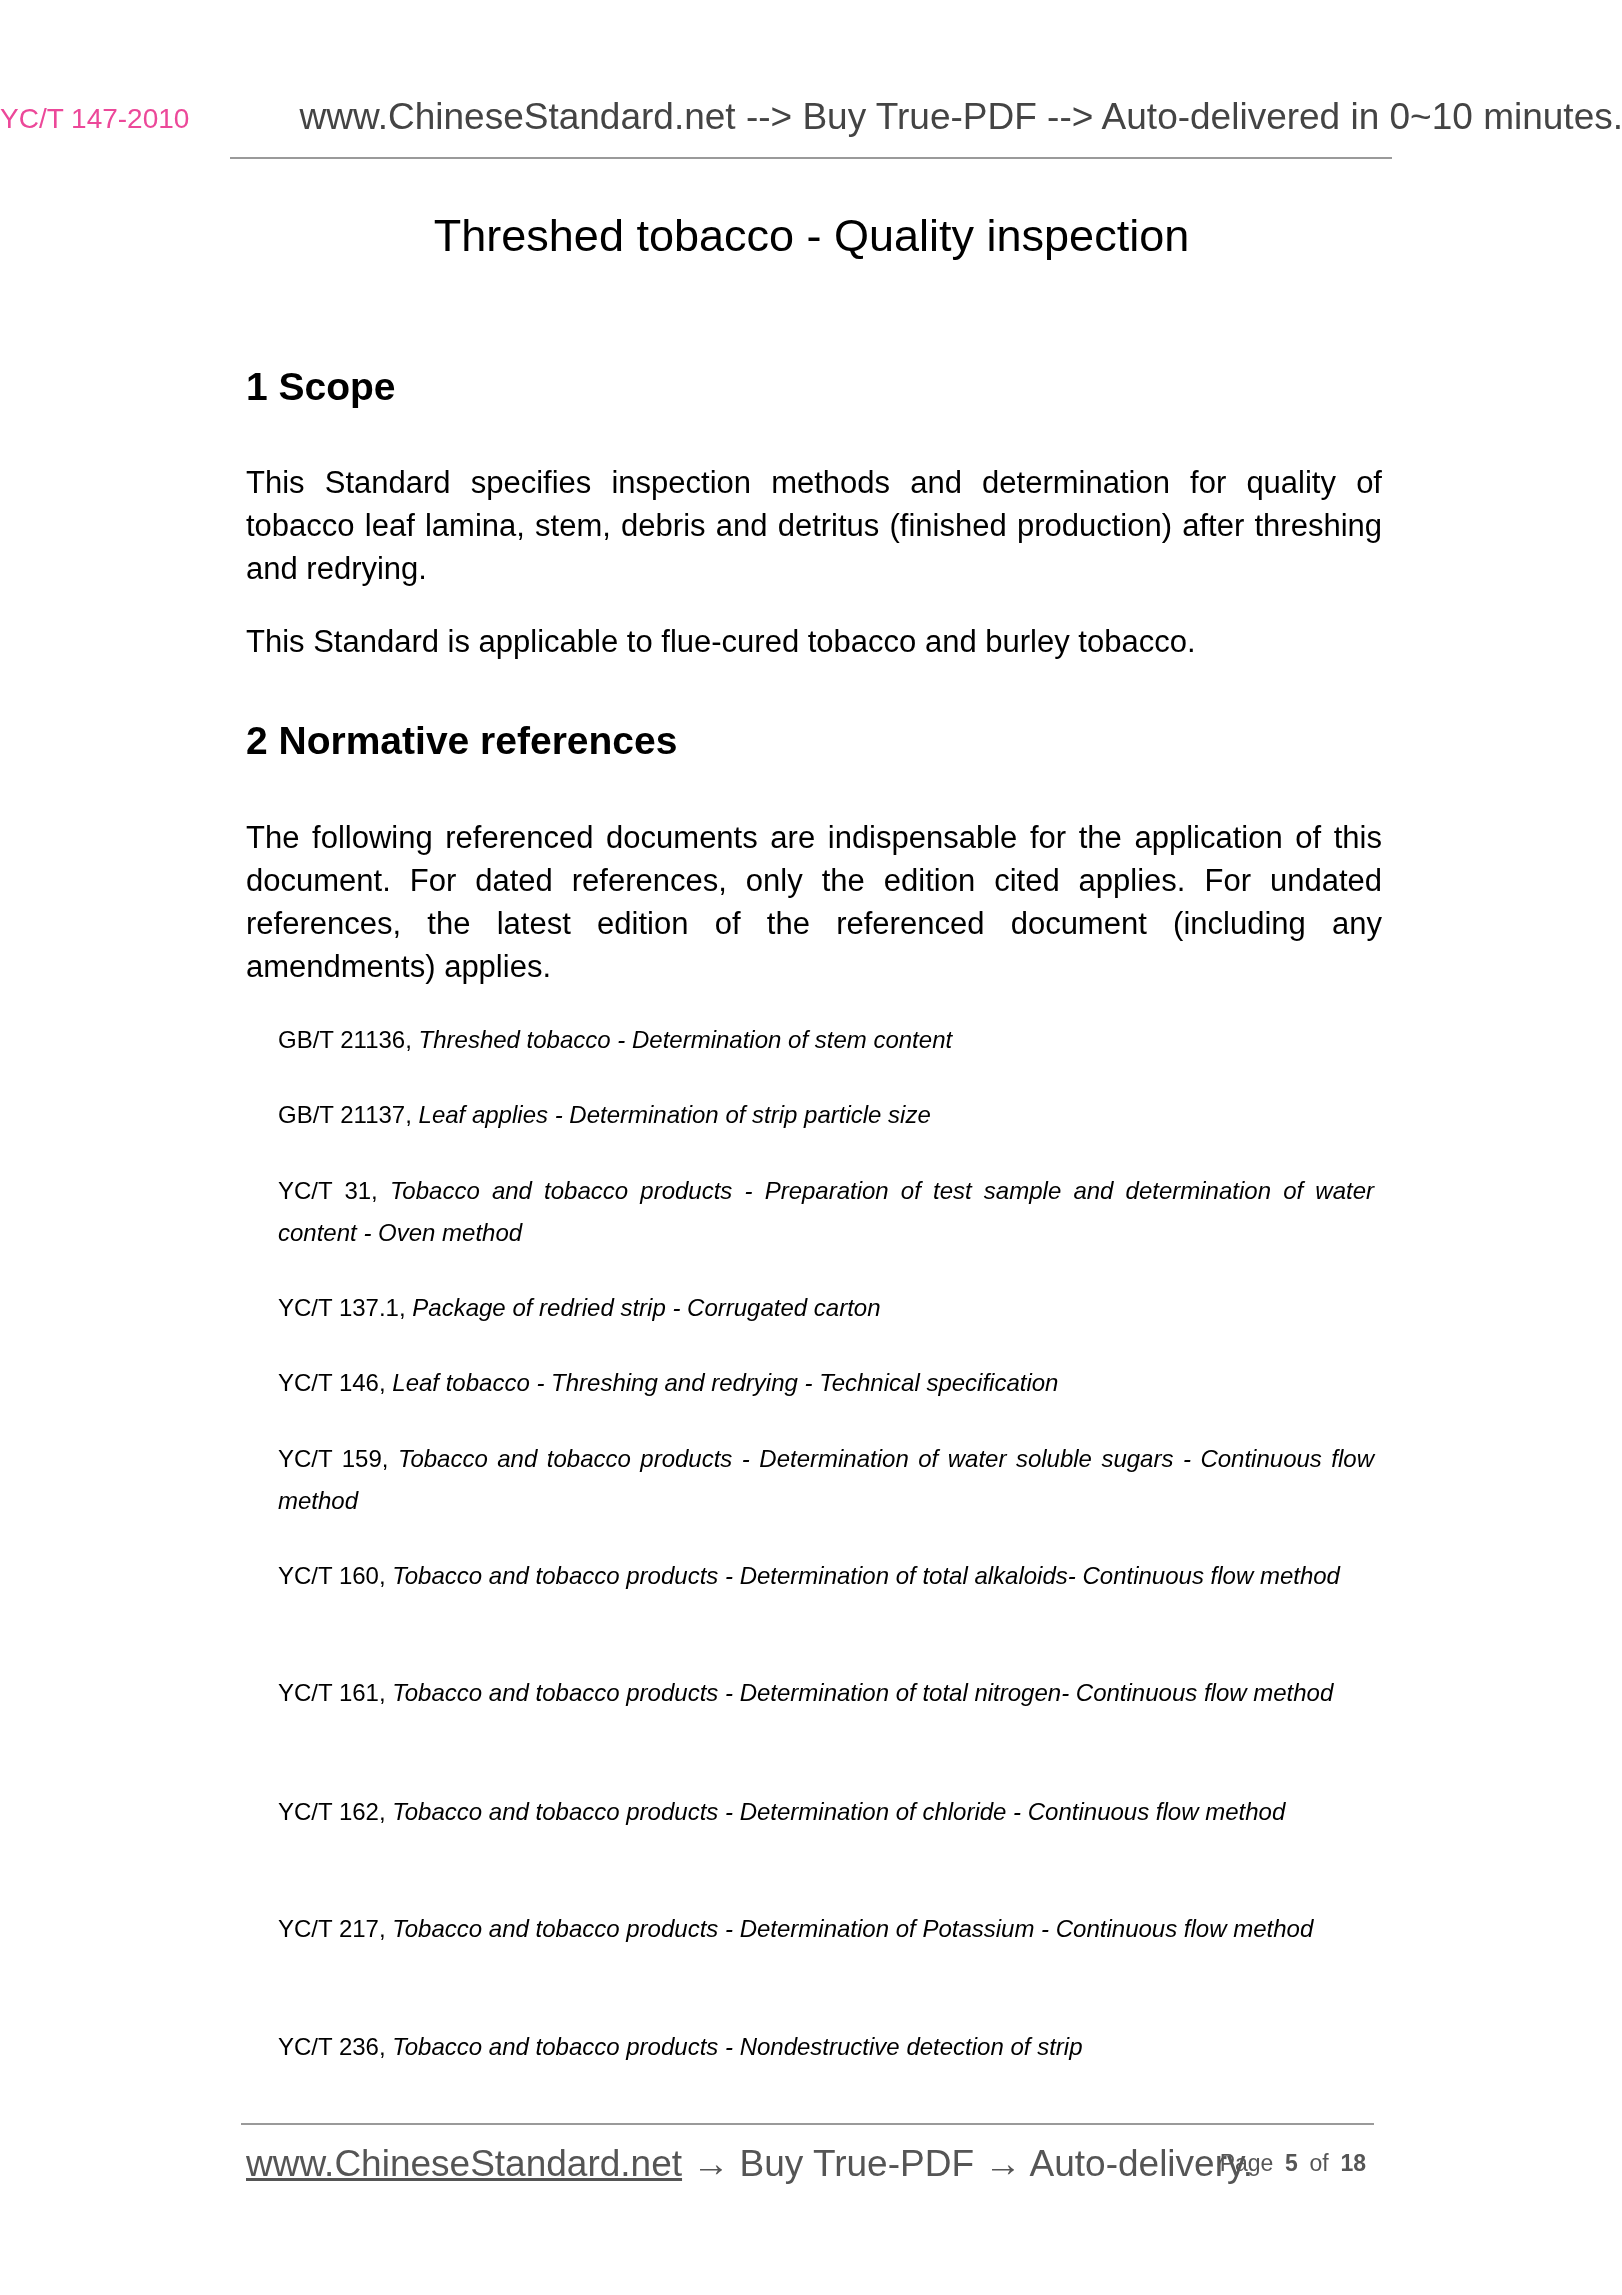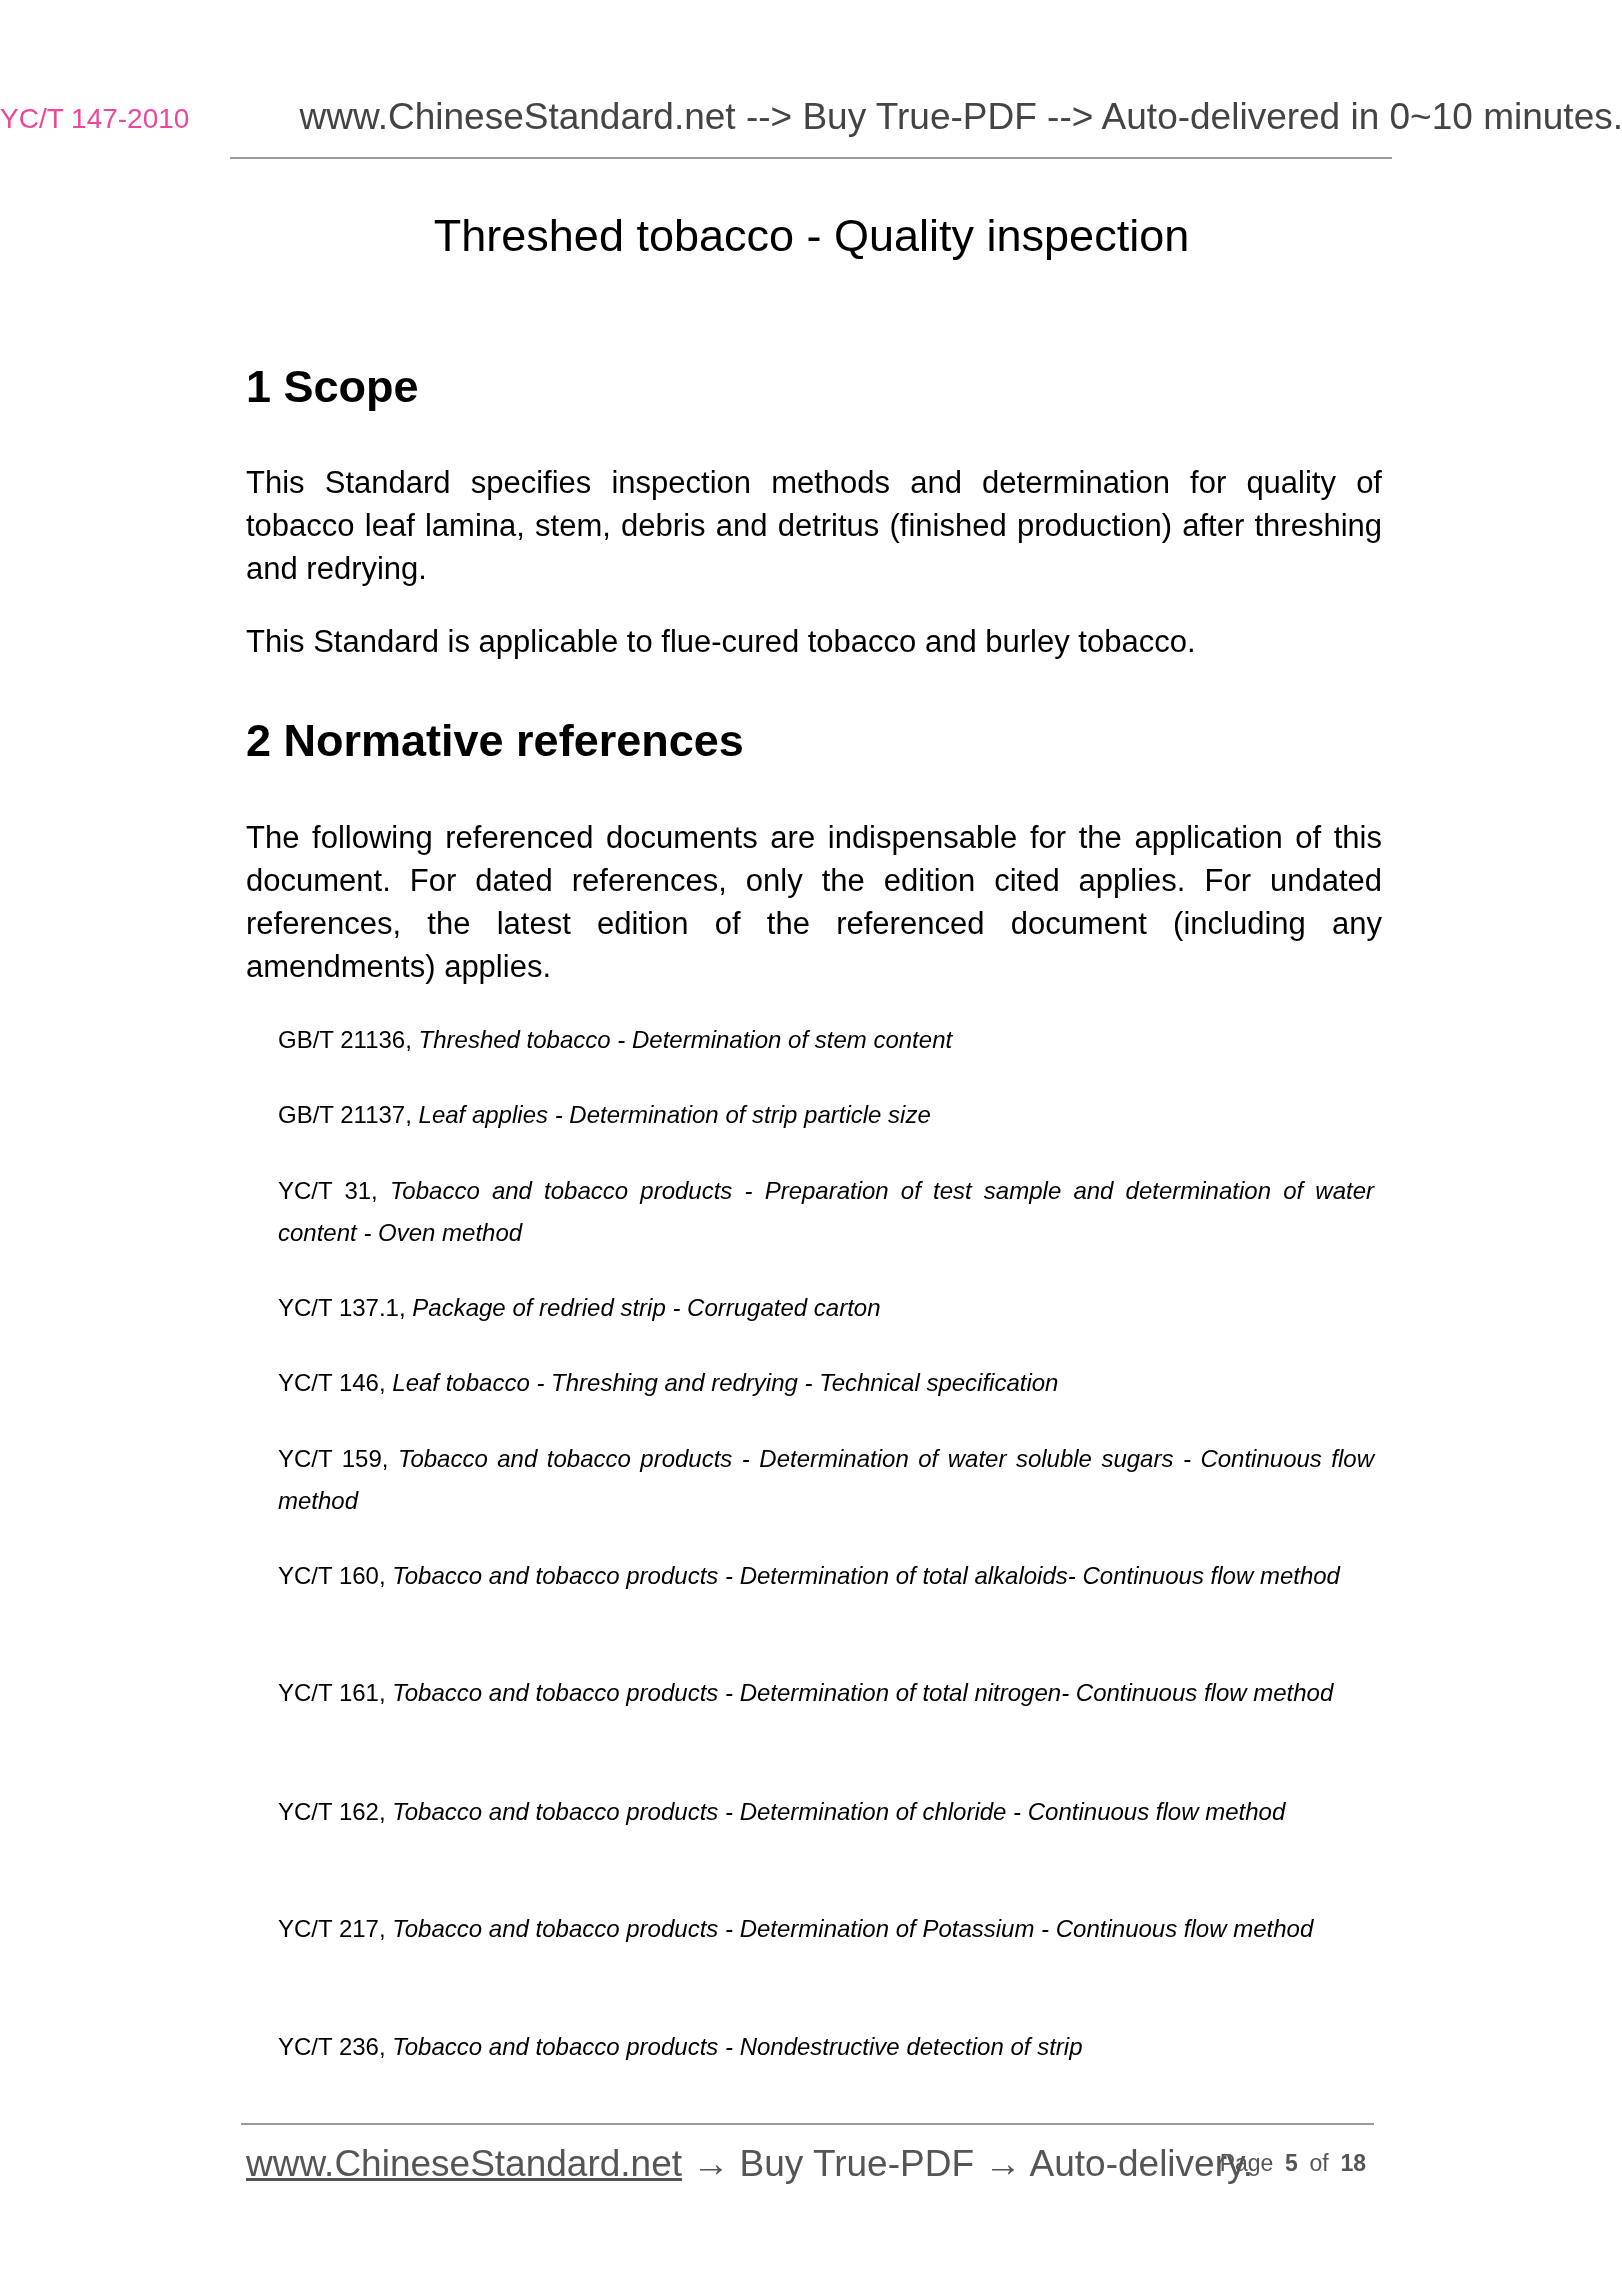--- a/index.html
+++ b/index.html
@@ -6,21 +6,21 @@
   body { width: 1623px; height: 2295px; position: relative; overflow: hidden;
          font-family: "Liberation Sans", sans-serif; color: #000; }
   .abs { position: absolute; white-space: nowrap; }
   .hdr-banner { left: 0; width: 1623px; top: 47px; text-align: right;
                 font-size: 37px; color: #444; line-height: 43px; margin-top: 48px; }
   .hdr-code { left: 0; width: 1623px; top: 102px; text-align: left;
               font-size: 28px; color: #ec4899; line-height: 33px; }
   .hr-top { left: 230px; width: 1162px; top: 157px; height: 1.7px; background: #9a9a9a; }
   .doc-title { left: 0; width: 1623px; top: 208px; text-align: center;
                font-size: 45px; font-weight: normal; line-height: 55px; }
-  .h1 { left: 246px; font-size: 45px; font-weight: bold; line-height: 55px; }
+  .h1 { left: 246px; font-size: 39px; font-weight: bold; line-height: 55px; }
   .para { position: absolute; left: 246px; width: 1136px; font-size: 31px;
           line-height: 43px; text-align: justify; white-space: normal; }
   .ref { position: absolute; left: 278px; width: 1096px; font-size: 24px;
          line-height: 42px; text-align: justify; white-space: normal; }
   .ref em { font-style: italic; }
   .hr-bot { left: 241px; width: 1133px; top: 2123px; height: 1.7px; background: #9a9a9a; }
   .footer-left { left: 246px; top: 2146px; font-size: 37px; color: #555; line-height: 35px; }
   .footer-left a { color: #555; text-decoration: underline; }
   .footer-right { right: 257px; top: 2146px; font-size: 23px; color: #555; line-height: 35px; }
   .footer-right b { font-weight: bold; }

